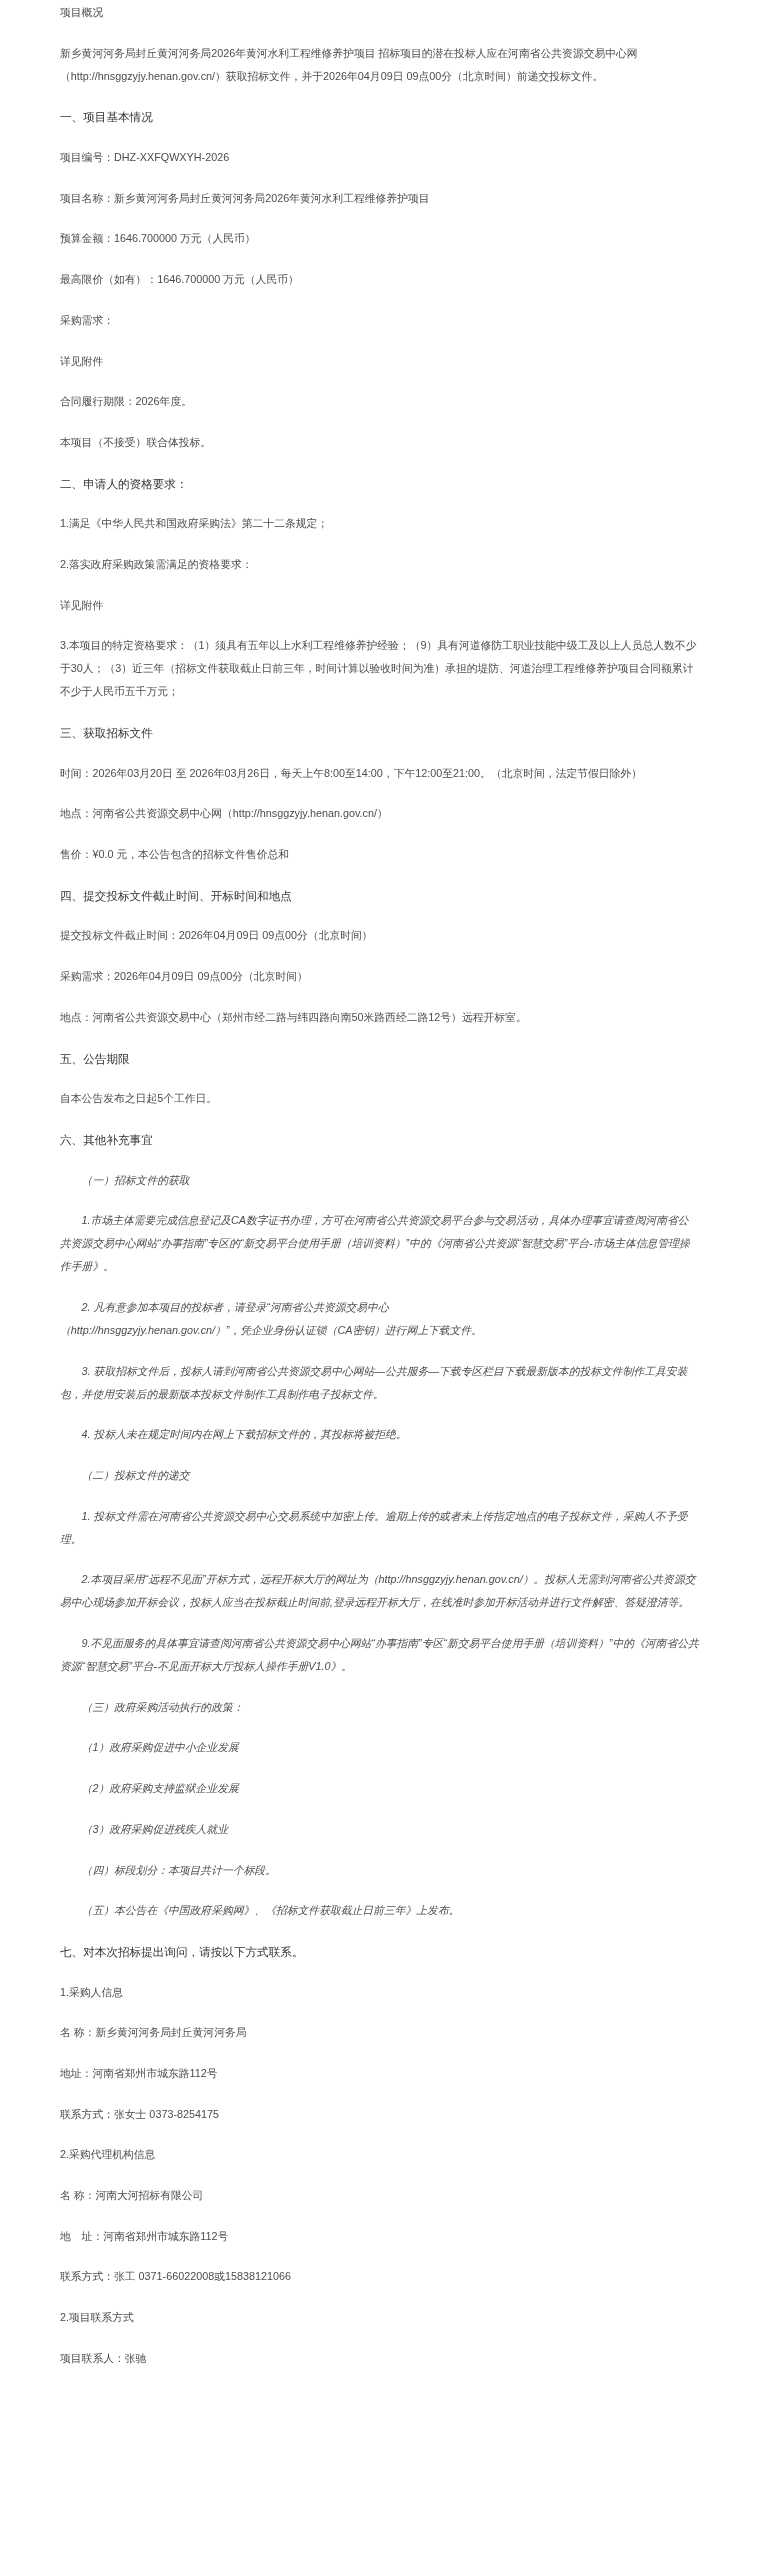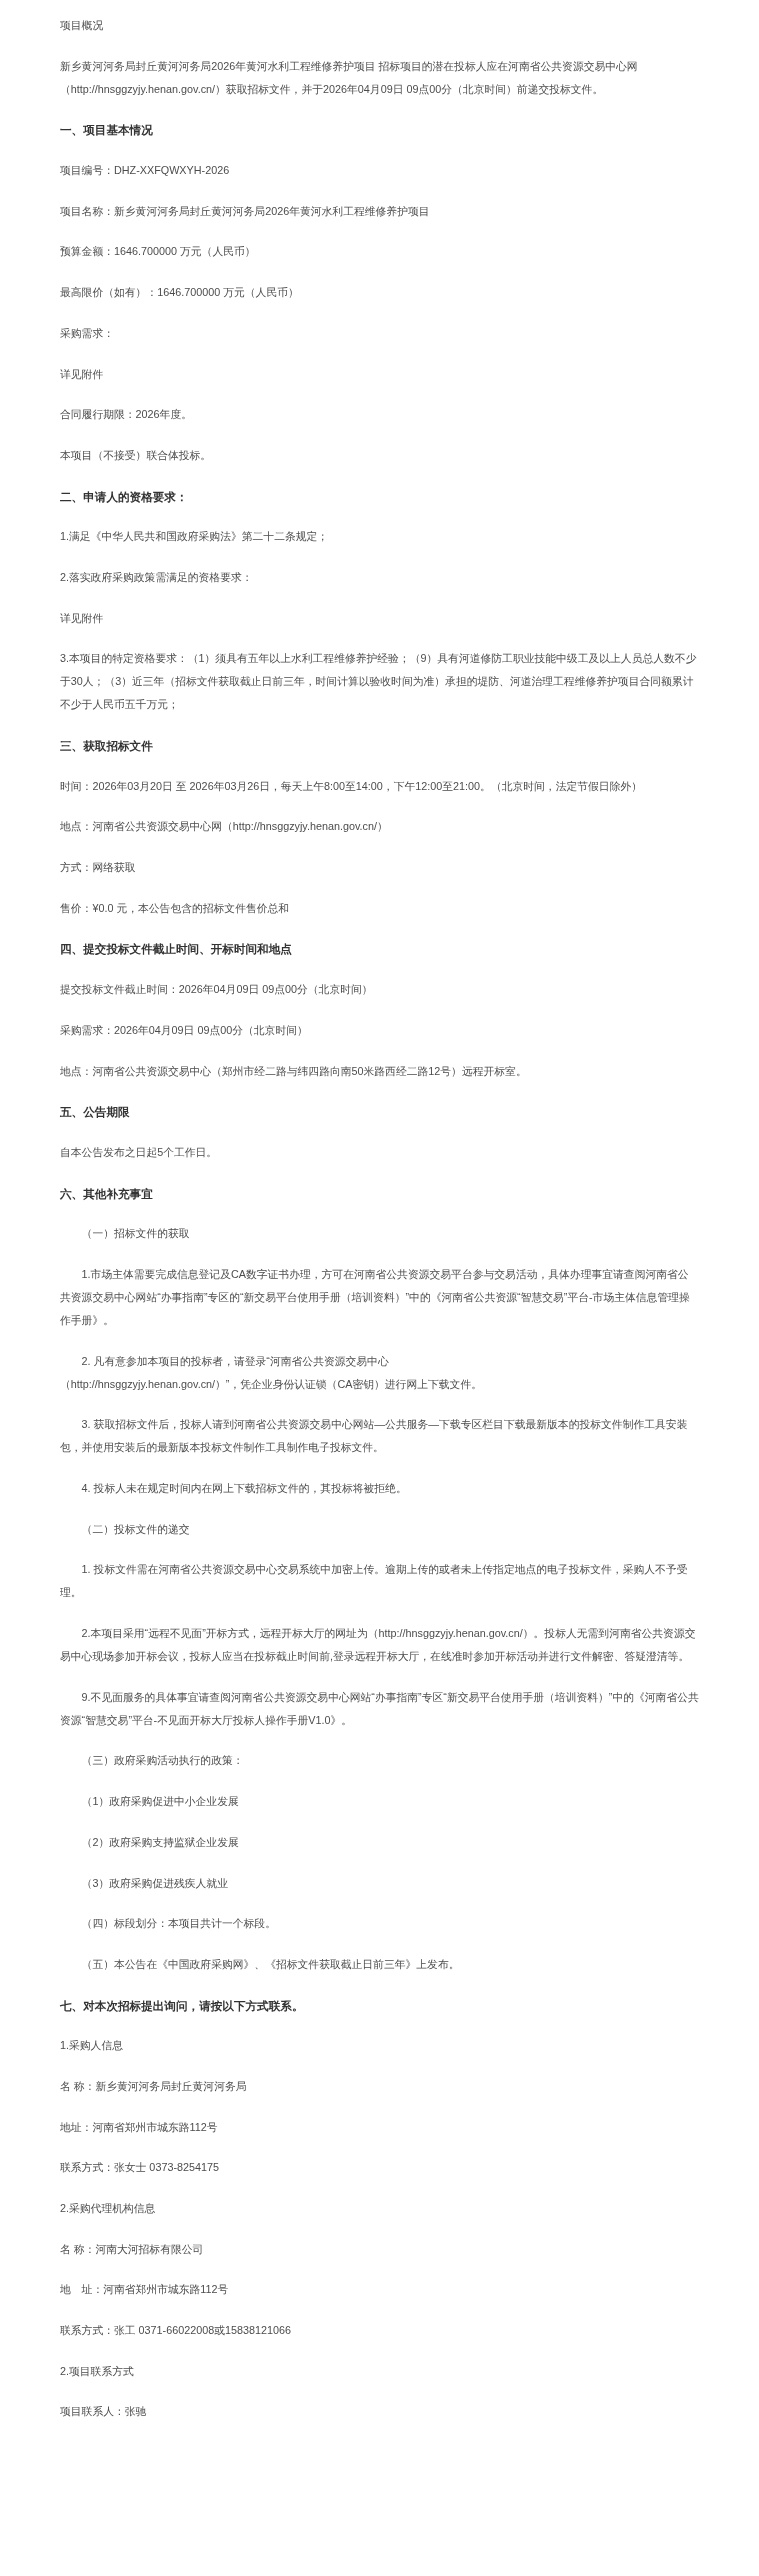--- a/index.html
+++ b/index.html
@@ -7,39 +7,40 @@
     padding: 0;
     background: #ffffff;
   }
   body {
     font-family: "Liberation Sans", "DejaVu Sans", sans-serif;
     color: #4c4c4c;
   }
   .doc {
     width: 639px;
     margin: 0 auto;
-    padding-top: 14px;
+    padding-top: 1px;
     padding-bottom: 15.4px;
   }
   .para {
     font-size: 10.8px;
     line-height: 23px;
     margin: 0 0 17.7px 0;
     white-space: pre-line;
     color: #4c4c4c;
   }
   .section-heading {
     font-size: 11.6px;
-    font-weight: bold;
+    font-weight: normal;
     color: #333333;
     line-height: 23px;
     margin: 0 0 17.7px 0;
   }
   .indent {
     text-indent: 2em;
+    font-style: italic;
   }
 </style>
 </head>
 <body>
 
 <div class="doc">
 
   <p class="para">项目概况</p>
   <p class="para">新乡黄河河务局封丘黄河河务局2026年黄河水利工程维修养护项目 招标项目的潜在投标人应在河南省公共资源交易中心网（http://hnsggzyjy.henan.gov.cn/）获取招标文件，并于2026年04月09日 09点00分（北京时间）前递交投标文件。</p>
 
@@ -55,21 +56,20 @@
 
   <h2 class="section-heading">二、申请人的资格要求：</h2>
   <p class="para">1.满足《中华人民共和国政府采购法》第二十二条规定；</p>
   <p class="para">2.落实政府采购政策需满足的资格要求：</p>
   <p class="para">详见附件</p>
   <p class="para">3.本项目的特定资格要求：（1）须具有五年以上水利工程维修养护经验；（9）具有河道修防工职业技能中级工及以上人员总人数不少于30人；（3）近三年（招标文件获取截止日前三年，时间计算以验收时间为准）承担的堤防、河道治理工程维修养护项目合同额累计不少于人民币五千万元；</p>
 
   <h2 class="section-heading">三、获取招标文件</h2>
   <p class="para">时间：2026年03月20日 至 2026年03月26日，每天上午8:00至14:00，下午12:00至21:00。（北京时间，法定节假日除外）</p>
   <p class="para">地点：河南省公共资源交易中心网（http://hnsggzyjy.henan.gov.cn/）</p>
-  <p class="para">方式：网络获取</p>
   <p class="para">售价：¥0.0 元，本公告包含的招标文件售价总和</p>
 
   <h2 class="section-heading">四、提交投标文件截止时间、开标时间和地点</h2>
   <p class="para">提交投标文件截止时间：2026年04月09日 09点00分（北京时间）</p>
   <p class="para">采购需求：2026年04月09日 09点00分（北京时间）</p>
   <p class="para">地点：河南省公共资源交易中心（郑州市经二路与纬四路向南50米路西经二路12号）远程开标室。</p>
 
   <h2 class="section-heading">五、公告期限</h2>
   <p class="para">自本公告发布之日起5个工作日。</p>
 

